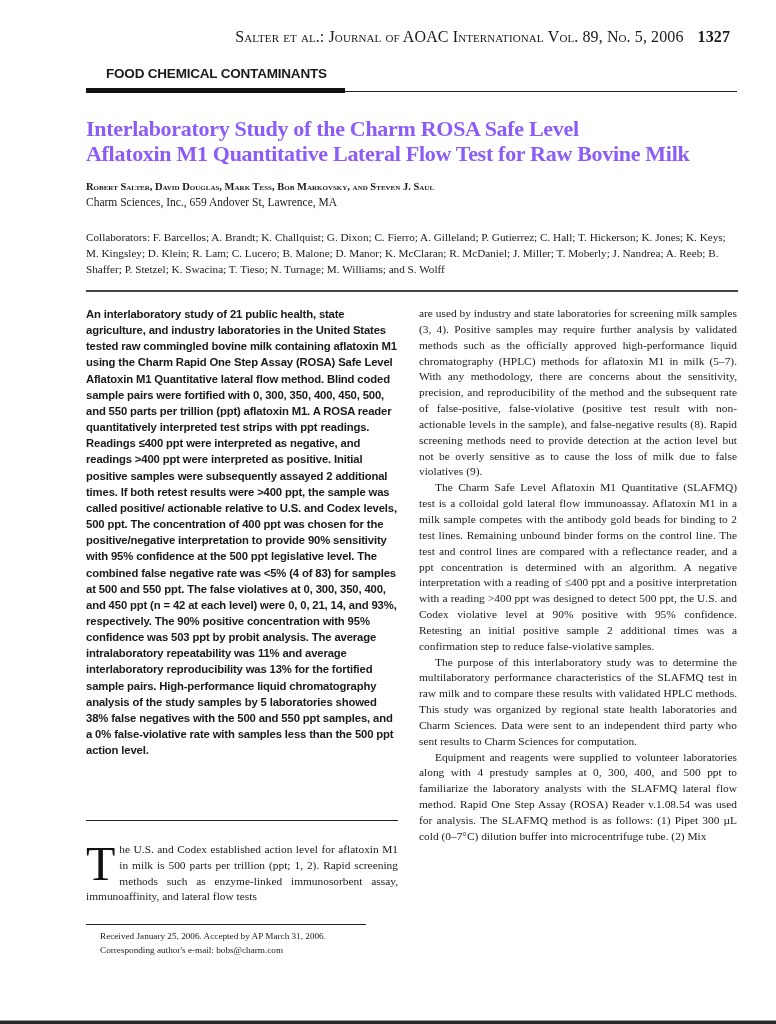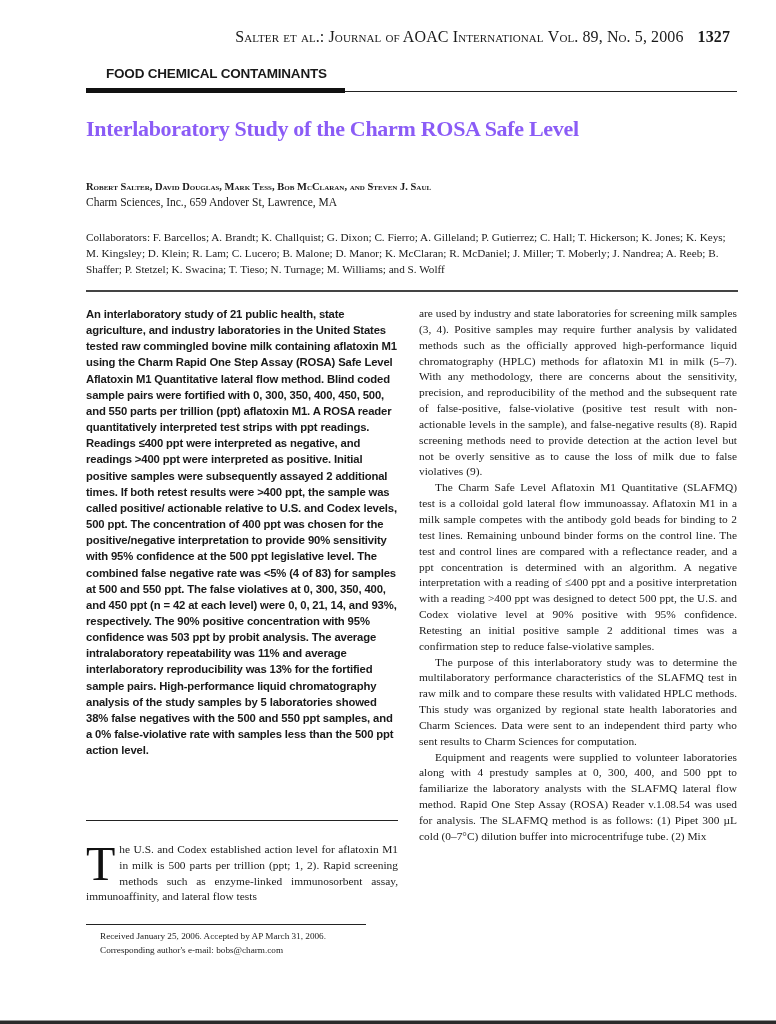--- a/index.html
+++ b/index.html
@@ -66,23 +66,24 @@
   <span class="sc">Vol. 89, No. 5, 2006</span>
   <span class="pageno">1327</span>
 </div>
 
 <div class="section-label">FOOD CHEMICAL CONTAMINANTS</div>
 <div class="section-rule-thick"></div>
 <div class="section-rule-thin"></div>
 
 <div class="title">
   <div>Interlaboratory Study of the Charm ROSA Safe Level</div>
+  <div>Aflatoxin M1 Quantitative Lateral Flow Test for Raw Bovine Milk</div>
 </div>
 
-<div class="authors">Robert Salter, David Douglas, Mark Tess, Bob McClaran, and Steven J. Saul</div>
+<div class="authors">Robert Salter, David Douglas, Mark Tess, Bob Markovsky, and Steven J. Saul</div>
 <div class="affiliation">Charm Sciences, Inc., 659 Andover St, Lawrence, MA</div>
 <div class="collaborators">Collaborators: F. Barcellos; A. Brandt; K. Challquist; G. Dixon; C. Fierro; A. Gilleland; P. Gutierrez; C. Hall; T. Hickerson; K. Jones; K. Keys; M. Kingsley; D. Klein; R. Lam; C. Lucero; B. Malone; D. Manor; K. McClaran; R. McDaniel; J. Miller; T. Moberly; J. Nandrea; A. Reeb; B. Shaffer; P. Stetzel; K. Swacina; T. Tieso; N. Turnage; M. Williams; and S. Wolff</div>
 
 <div class="full-rule"></div>
 
 <div class="abstract">An interlaboratory study of 21 public health, state agriculture, and industry laboratories in the United States tested raw commingled bovine milk containing aflatoxin M1 using the Charm Rapid One Step Assay (ROSA) Safe Level Aflatoxin M1 Quantitative lateral flow method. Blind coded sample pairs were fortified with 0, 300, 350, 400, 450, 500, and 550 parts per trillion (ppt) aflatoxin M1. A ROSA reader quantitatively interpreted test strips with ppt readings. Readings ≤400 ppt were interpreted as negative, and readings &gt;400 ppt were interpreted as positive. Initial positive samples were subsequently assayed 2 additional times. If both retest results were &gt;400 ppt, the sample was called positive/ actionable relative to U.S. and Codex levels, 500 ppt. The concentration of 400 ppt was chosen for the positive/negative interpretation to provide 90% sensitivity with 95% confidence at the 500 ppt legislative level. The combined false negative rate was &lt;5% (4 of 83) for samples at 500 and 550 ppt. The false violatives at 0, 300, 350, 400, and 450 ppt (n = 42 at each level) were 0, 0, 21, 14, and 93%, respectively. The 90% positive concentration with 95% confidence was 503 ppt by probit analysis. The average intralaboratory repeatability was 11% and average interlaboratory reproducibility was 13% for the fortified sample pairs. High-performance liquid chromatography analysis of the study samples by 5 laboratories showed 38% false negatives with the 500 and 550 ppt samples, and a 0% false-violative rate with samples less than the 500 ppt action level.</div>
 <div class="abstract-rule"></div>
 
 <div class="intro">
   <span class="dropcap">T</span><span>he U.S. and Codex established action level for aflatoxin M1 in milk is 500 parts per trillion (ppt; 1, 2). Rapid screening methods such as enzyme-linked immunosorbent assay, immunoaffinity, and lateral flow tests</span>

